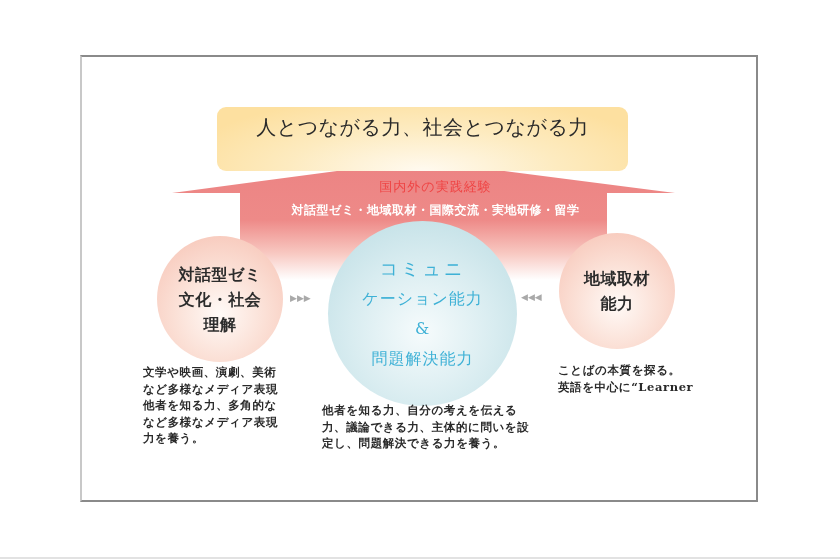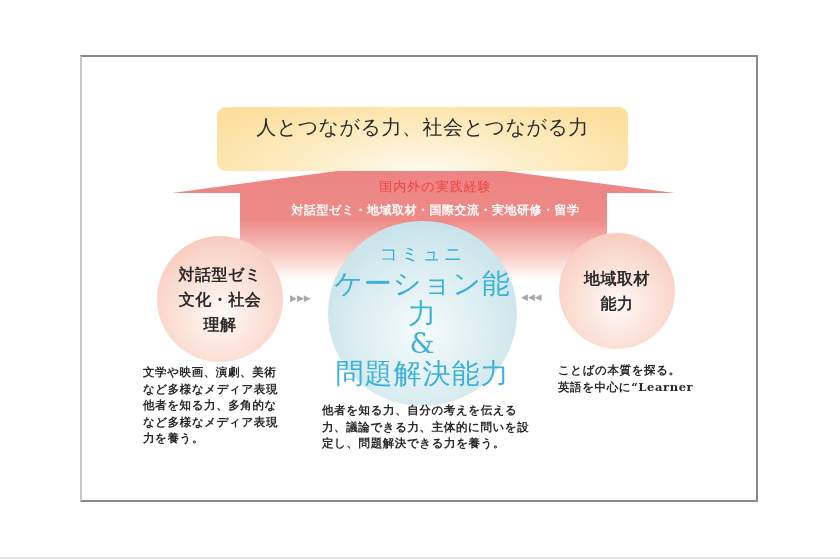--- a/index.html
+++ b/index.html
@@ -67,21 +67,21 @@
   }
   .circle-center {
     left: 328px; top: 221px; width: 189px; height: 185px;
     background: radial-gradient(circle at 50% 60%, #f6fbfc 0%, #d8ecf0 50%, #b9dbe2 100%);
   }
   .side-label {
     font-size: 16px; color: #2c2c2c; line-height: 25px; letter-spacing: 0.5px;
     font-weight: bold;
   }
   .center-line {
-    font-size: 28px; color: #3eb1d6; line-height: 30px; letter-spacing: 1px;
+    font-size: 16px; color: #3eb1d6; line-height: 30px; letter-spacing: 1px;
   }
   .center-line.small { font-size: 18px; letter-spacing: 3px; }
 
   .tri {
     font-size: 9px; color: #a9a9a9; letter-spacing: 0px; line-height: 12px;
     font-family: "DejaVu Sans", sans-serif;
   }
 
   .desc {
     font-size: 11.5px; color: #2a2a2a; line-height: 16.5px; letter-spacing: 0.6px;

